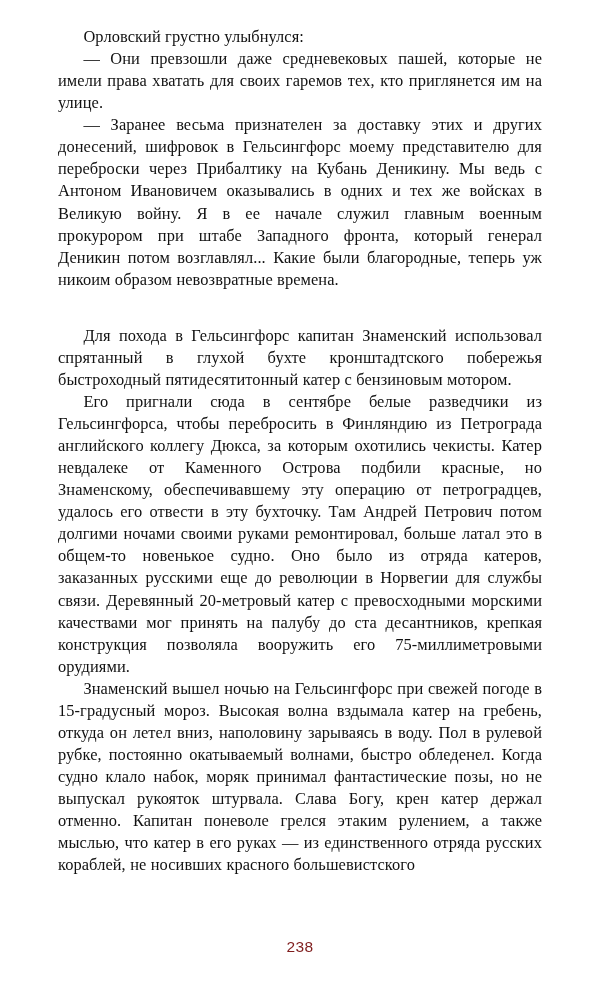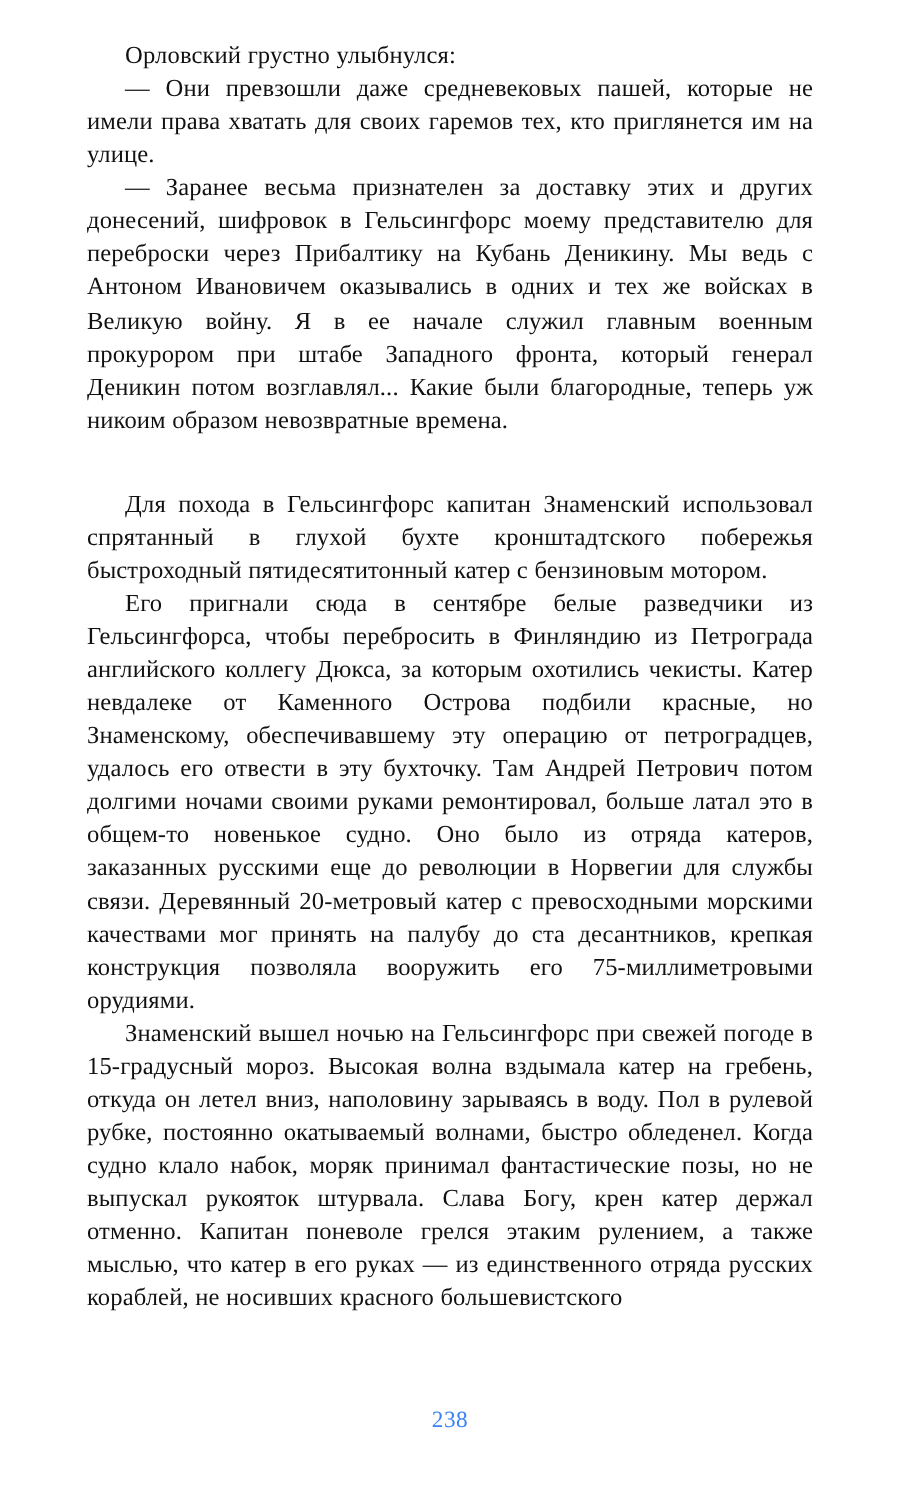--- a/index.html
+++ b/index.html
@@ -43,22 +43,22 @@
   .section {
     margin-top: 0;
   }
   .folio {
     position: absolute;
     left: 0;
     right: 0;
     bottom: 34px;
     text-align: center;
     font-size: 15.5px;
-    font-family: Liberation Serif, serif;
-    color: #3b82f6;
+    font-family: Liberation Sans, sans-serif;
+    color: #7f1d1d;
     letter-spacing: 0.02em;
   }
   
   .textblock, .folio {
     -webkit-font-smoothing: antialiased;
   }
 </style>
 </head>
 <body>
 

